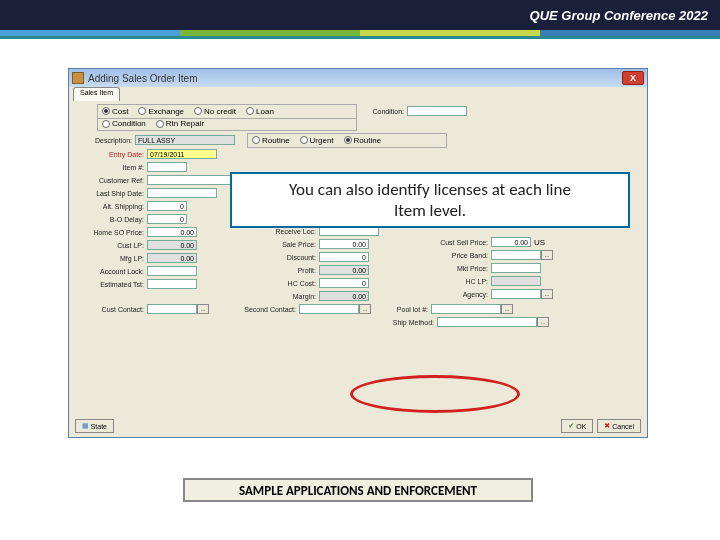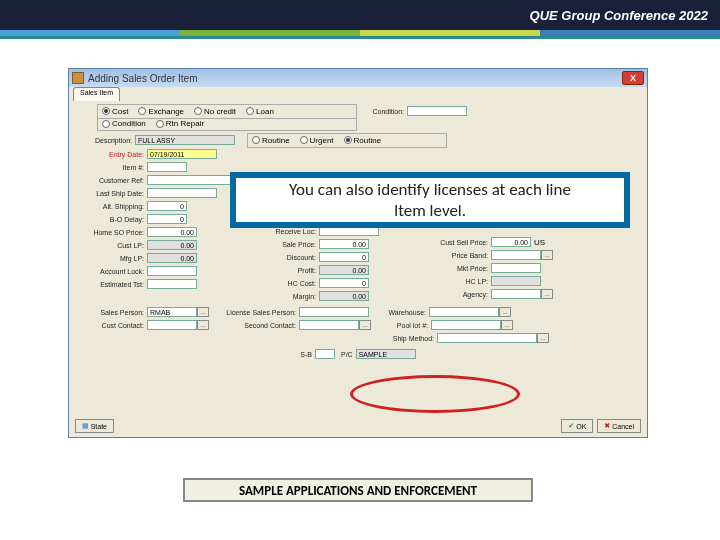--- a/index.html
+++ b/index.html
@@ -23,21 +23,21 @@
   .lbl { text-align: right; padding-right: 3px; color: #222; white-space: nowrap; font-size: 7px; }
   .lbl.red { color: #c02020; }
   .lbl.blue { color: #2040c0; }
   .inp { border: 1px solid #7a9; background: #fff; height: 10px; font-size: 7px; padding: 0 2px; }
   .inp.y { background: #ffff90; }
   .inp.gr { background: #e0e0e0; }
   .radio { width: 8px; height: 8px; border: 1px solid #666; border-radius: 50%; background: #fff; display: inline-block; margin-right: 2px; vertical-align: middle; }
   .radio.on::after { content:''; display:block; width:4px; height:4px; background:#333; border-radius:50%; margin:1px; }
   .group { border: 1px solid #aaa; padding: 2px 4px; display: flex; gap: 10px; }
   .smallbtn { width: 12px; height: 10px; background: #ece9d8; border: 1px solid #888; font-size: 6px; text-align: center; line-height: 8px; }
-  .callout { position: absolute; left: 230px; top: 172px; width: 400px; height: 56px; background: #fff; border: 6px solid #0369a1; display: flex; flex-direction: column; align-items: center; justify-content: center; font-size: 17px; font-family: Calibri, Arial; color: #222; z-index: 5; }
+  .callout { position: absolute; left: 230px; top: 172px; width: 400px; height: 56px; background: #fff; border: 2px solid #0369a1; display: flex; flex-direction: column; align-items: center; justify-content: center; font-size: 17px; font-family: Calibri, Arial; color: #222; z-index: 5; }
   .redcircle { position: absolute; left: 350px; top: 375px; width: 170px; height: 38px; border: 3px solid #d02020; border-radius: 50%; z-index: 4; }
   .btnbar { position: absolute; bottom: 2px; left: 0; right: 0; height: 18px; display: flex; align-items: center; padding: 0 6px; }
   .flatbtn { height: 14px; background: #ece9d8; border: 1px solid #888; padding: 0 6px; font-size: 7px; display: flex; align-items: center; }
   .badge { position: absolute; left: 183px; top: 478px; width: 350px; height: 24px; background: #f0f0e0; border: 2px solid #888; display: flex; align-items: center; justify-content: center; font-family: Calibri, Arial; font-size: 13px; font-weight: bold; }
   .cols { display: flex; gap: 2px; }
   .c { display: flex; flex-direction: column; }
 </style>
 </head>
 <body>
 
@@ -209,52 +209,36 @@
             <input class="inp gr" style="width: 50px;">
           </div>
         <div class="row">
             <span class="lbl" style="width:70px">Agency:</span>
             <input class="inp" style="width: 50px;">
             <div class="smallbtn">...</div>
           </div>
       </div>
     </div>
 
-    <div class="row" style="margin-top:3px">
-      <span class="lbl" style="width:70px">Sales Person:</span>
-      <input class="inp" style="width: 50px;" value="RMAB">
-      <div class="smallbtn">...</div>
-      <span class="lbl" style="width:90px">License Sales Person:</span>
-      <input class="inp" style="width: 70px;">
-      <span class="lbl" style="width:60px">Warehouse:</span>
-      <input class="inp" style="width: 70px;">
-      <div class="smallbtn">...</div>
-    </div>
     <div class="row">
       <span class="lbl" style="width:70px">Cust Contact:</span>
       <input class="inp" style="width: 50px;">
       <div class="smallbtn">...</div>
       <span class="lbl" style="width:90px">Second Contact:</span>
       <input class="inp" style="width: 60px;">
       <div class="smallbtn">...</div>
       <span class="lbl" style="width:60px">Pool lot #:</span>
       <input class="inp" style="width: 70px;">
       <div class="smallbtn">...</div>
     </div>
     <div class="row">
       <span style="width:300px"></span>
       <span class="lbl" style="width:60px">Ship Method:</span>
       <input class="inp" style="width: 100px;">
       <div class="smallbtn">...</div>
-    </div>
-    <div class="row" style="margin-top:4px;justify-content:center">
-      <span class="lbl">S-B</span>
-      <input class="inp" style="width: 20px;">
-      <span class="lbl" style="margin-left:6px">P/C</span>
-      <input class="inp gr" style="width: 60px;" value="SAMPLE">
     </div>
   </div>
   <div class="btnbar">
     <div class="flatbtn">
         <span style="color:#4080c0;margin-right:2px">▦</span>
         <span>State</span>
       </div>
     <div style="flex:1"></div>
     <div class="flatbtn" style="margin-right:4px">
         <span style="color:#2a9030;margin-right:2px">✔</span>

